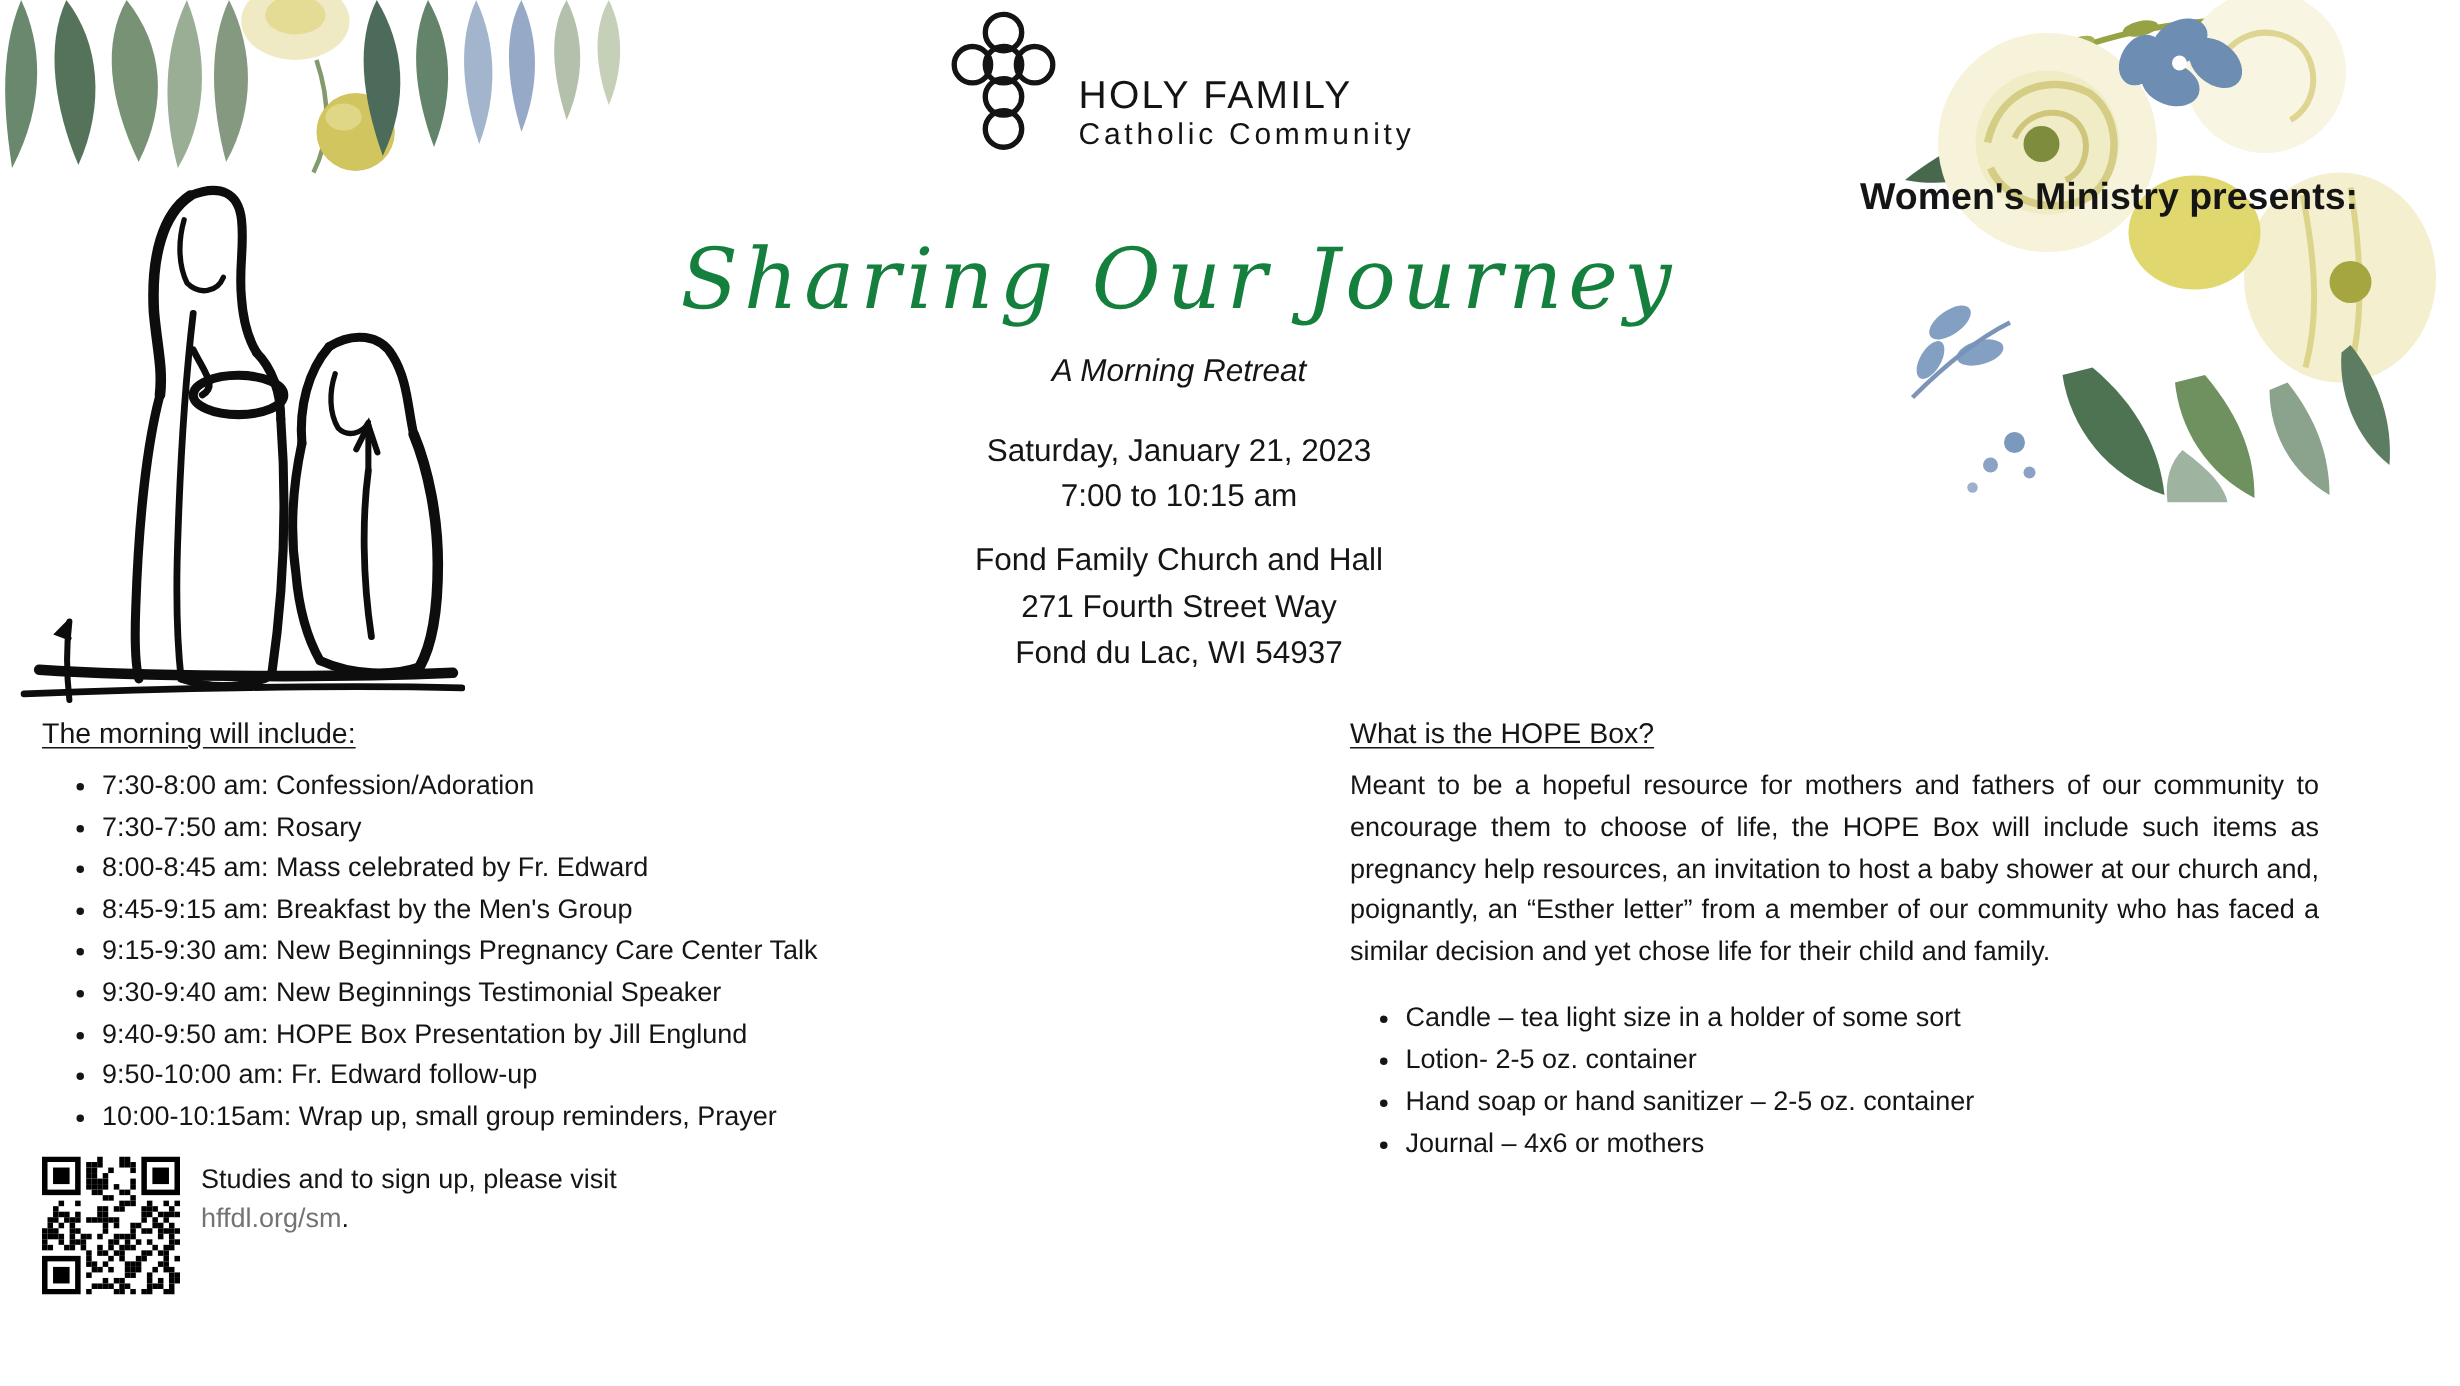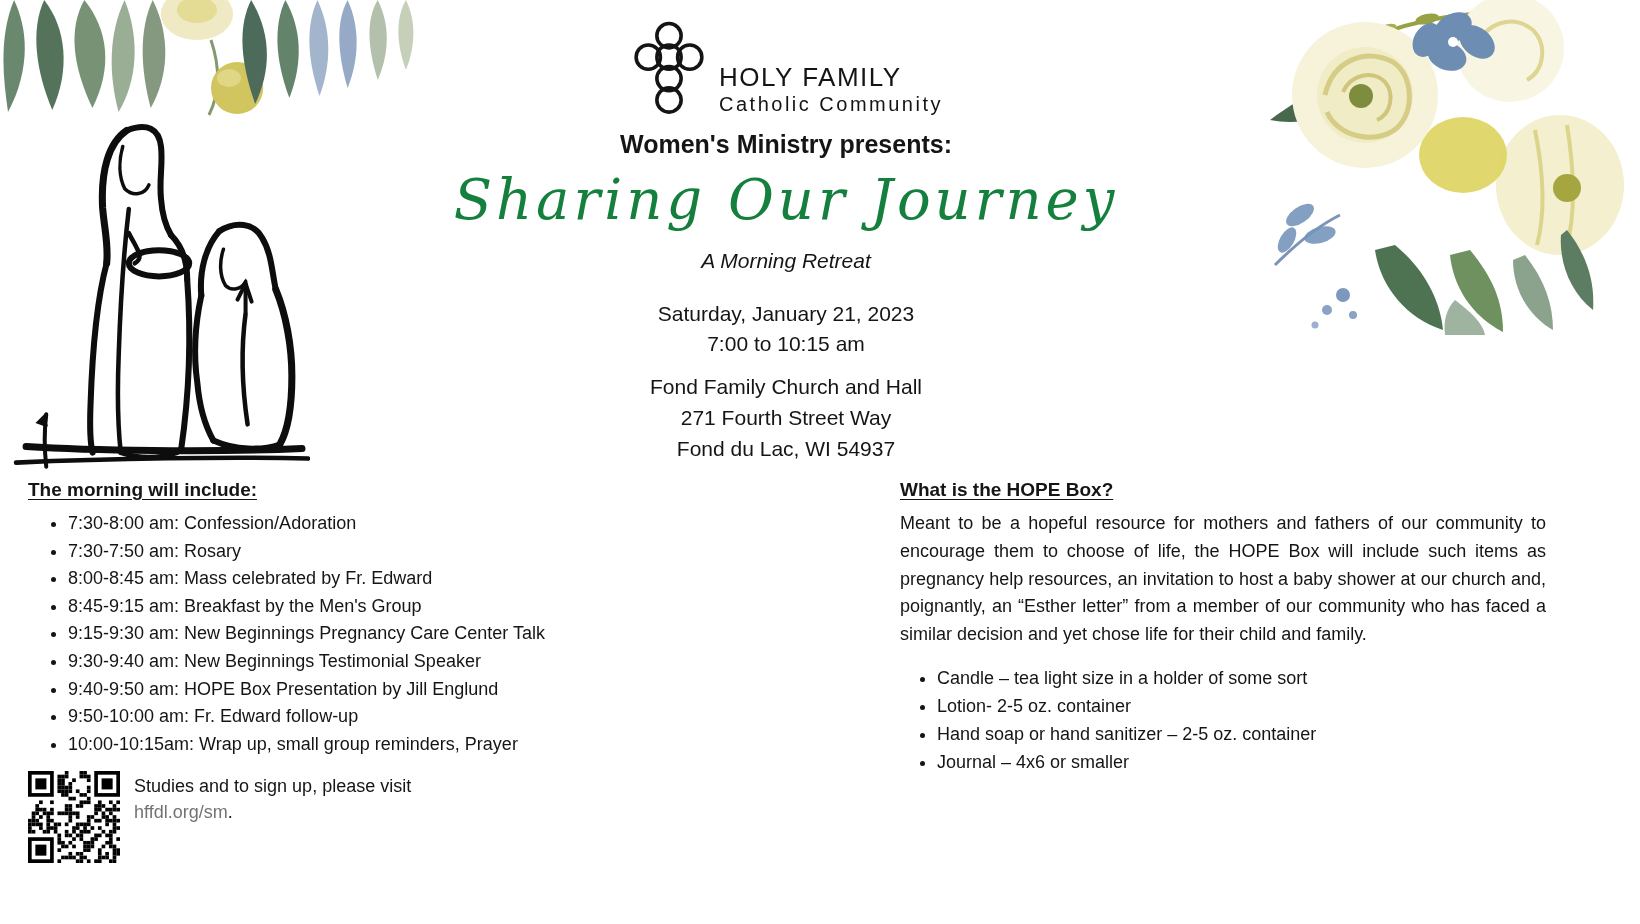--- a/index.html
+++ b/index.html
@@ -11,48 +11,48 @@
     color:#151515;
     overflow:hidden;
   }
   
   .floral-left { position:absolute; left:0; top:0; width:432px; height:120px; }
   .floral-right { position:absolute; right:0; top:0; width:425px; height:335px; }
   .figures { position:absolute; left:8px; top:112px; width:302px; height:358px; }
 
   
   .header-center {
-    position:absolute; left:0; top:20px; width:1572px;
+    position:absolute; left:0; top:6px; width:1572px;
     text-align:center;
   }
   .logo-row { display:inline-flex; align-items:flex-end; gap:10px; }
   .logo-mark { width:80px; height:100px; }
   .logo-text { text-align:left; padding-bottom:4px; }
   .logo-line1 { font-size:26px; letter-spacing:1.5px; color:#141414; line-height:1.1; }
   .logo-line2 { font-size:20px; letter-spacing:2.5px; color:#141414; line-height:1.2; }
-  .presents { font-size:25px; font-weight:bold; margin-top:6px; }
+  .presents { font-size:25px; font-weight:bold; margin-top:6px;text-align:right; }
   .script-title {
     font-family:"DejaVu Serif", serif;
     font-style:italic;
     font-size:56px;
     letter-spacing:4px;
     color:#15803d;
     margin-top:10px;
     line-height:1.1;
   }
   .subtitle { font-style:italic; font-size:21px; margin-top:18px; }
   .date-block { margin-top:26px; font-size:21px; line-height:30px; }
   .venue-block { margin-top:12px; font-size:21px; line-height:31px; }
 
   
   .col { position:absolute; top:479px; }
   .col-left  { left:28px;  width:634px; }
   .col-right { left:900px; width:646px; }
   .col h3 {
-    font-size:19px; font-weight:bold;
+    font-size:19px; font-weight:normal;
     text-decoration:underline;
     text-underline-offset:3px;
     margin-bottom:9px;
   }
   .schedule-list { list-style:disc; padding-left:40px; font-size:18px; }
   .schedule-list li { line-height:27.6px; }
   .hope-par { font-size:18px; line-height:27.8px; text-align:justify; margin-bottom:15px; }
   .bring-intro { font-size:18px; line-height:27.8px; text-align:justify; margin-bottom:4px; }
   .bring-list { list-style:disc; padding-left:37px; font-size:18px; }
   .bring-list li { line-height:28px; }
@@ -431,15 +431,15 @@
   </div>
 </div>
 
 <div class="col col-right">
   <h3>What is the HOPE Box?</h3>
   <p class="hope-par">Meant to be a hopeful resource for mothers and fathers of our community to encourage them to choose of life, the HOPE Box will include such items as pregnancy help resources, an invitation to host a baby shower at our church and, poignantly, an “Esther letter” from a member of our community who has faced a similar decision and yet chose life for their child and family.</p>
   <ul class="bring-list">
     <li>Candle – tea light size in a holder of some sort</li>
     <li>Lotion- 2-5 oz. container</li>
     <li>Hand soap or hand sanitizer – 2-5 oz. container</li>
-    <li>Journal – 4x6 or smaller</li>
+    <li>Journal – 4x6 or mothers</li>
   </ul>
 </div>
 
 </body></html>

